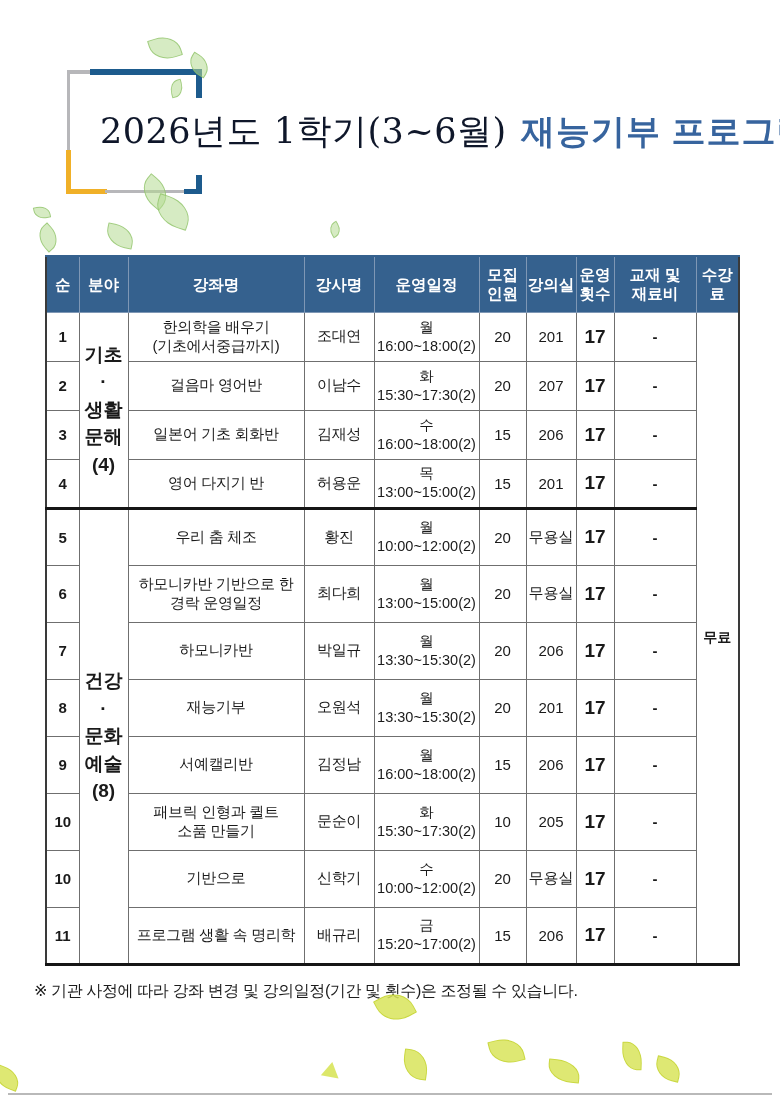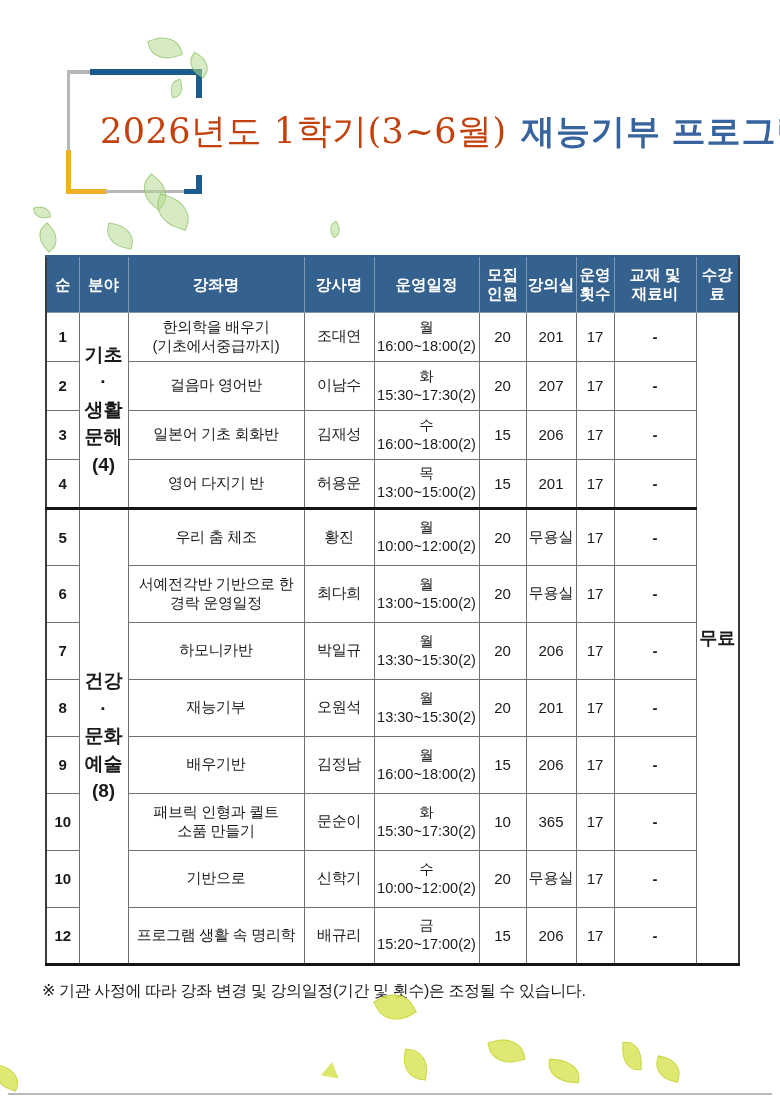--- a/index.html
+++ b/index.html
@@ -22,21 +22,21 @@
   .title-wrap {
     position: absolute;
     left: 100px; top: 108px;
     width: 650px;
     white-space: nowrap;
     text-align: center;
   }
   .title-semester {
     font-family: "DejaVu Serif", "Liberation Serif", serif;
     font-size: 35px;
-    color: #c2410c;
+    color: #0f172a;
     letter-spacing: 0.5px;
   }
   .title-program {
     font-family: "Liberation Sans", sans-serif;
     font-size: 34px;
     font-weight: 800;
     color: #37649e;
     letter-spacing: 1px;
     margin-left: 10px;
   }
@@ -91,28 +91,28 @@
   tr.r-short td { height: 49px; }
   tr.r-tall  td { height: 57px; }
   tr.group-start td { border-top: 3px solid #151515; }
 
   td.c-no       { font-weight: 700; font-size: 15px; }
   td.c-field    { font-weight: 700; font-size: 19px; line-height: 1.45; }
   td.c-course   { font-size: 15px; letter-spacing: -0.3px; line-height: 1.25; }
   td.c-instr    { font-size: 15px; letter-spacing: -0.3px; }
   td.c-sched    { font-size: 14.5px; line-height: 1.3; }
   td.c-cap, td.c-room { font-size: 15px; }
-  td.c-sess     { font-weight: 400; font-size: 15px; }
+  td.c-sess     { font-weight: 700; font-size: 19px; }
   td.c-mat      { font-size: 15px; font-weight: 700; }
-  td.c-fee      { font-weight: 700; font-size: 18px; margin-left: 32px; }
+  td.c-fee      { font-weight: 700; font-size: 14px; margin-left: 32px; }
 
   
   .footnote {
     position: absolute;
-    left: 42px; top: 981px;
+    left: 34px; top: 981px;
     font-size: 16px;
     letter-spacing: -0.4px;
     color: #1c1c1c;
   }
 
   .bottom-rule {
     position: absolute;
     left: 8px; top: 1093px;
     width: 764px; height: 2px;
     background: #b9b9b9;
@@ -287,21 +287,21 @@
           <div>10:00~12:00(2)</div>
         </td>
         <td class="c-cap">20</td>
         <td class="c-room">무용실</td>
         <td class="c-sess">17</td>
         <td class="c-mat">-</td>
       </tr>
       <tr class="r-tall">
         <td class="c-no">6</td>
         <td class="c-course">
-          <div>서예전각반 기반으로 한</div>
+          <div>하모니카반 기반으로 한</div>
           <div>경락 운영일정</div>
         </td>
         <td class="c-instr">최다희</td>
         <td class="c-sched">
           <div>월</div>
           <div>13:00~15:00(2)</div>
         </td>
         <td class="c-cap">20</td>
         <td class="c-room">무용실</td>
         <td class="c-sess">17</td>
@@ -333,21 +333,21 @@
           <div>13:30~15:30(2)</div>
         </td>
         <td class="c-cap">20</td>
         <td class="c-room">201</td>
         <td class="c-sess">17</td>
         <td class="c-mat">-</td>
       </tr>
       <tr class="r-tall">
         <td class="c-no">9</td>
         <td class="c-course">
-          <div>배우기반</div>
+          <div>서예캘리반</div>
         </td>
         <td class="c-instr">김정남</td>
         <td class="c-sched">
           <div>월</div>
           <div>16:00~18:00(2)</div>
         </td>
         <td class="c-cap">15</td>
         <td class="c-room">206</td>
         <td class="c-sess">17</td>
         <td class="c-mat">-</td>
@@ -357,41 +357,41 @@
         <td class="c-course">
           <div>패브릭 인형과 퀼트</div>
           <div>소품 만들기</div>
         </td>
         <td class="c-instr">문순이</td>
         <td class="c-sched">
           <div>화</div>
           <div>15:30~17:30(2)</div>
         </td>
         <td class="c-cap">10</td>
-        <td class="c-room">365</td>
+        <td class="c-room">205</td>
         <td class="c-sess">17</td>
         <td class="c-mat">-</td>
       </tr>
       <tr class="r-tall">
         <td class="c-no">10</td>
         <td class="c-course">
           <div>기반으로</div>
         </td>
         <td class="c-instr">신학기</td>
         <td class="c-sched">
           <div>수</div>
           <div>10:00~12:00(2)</div>
         </td>
         <td class="c-cap">20</td>
         <td class="c-room">무용실</td>
         <td class="c-sess">17</td>
         <td class="c-mat">-</td>
       </tr>
       <tr class="r-tall">
-        <td class="c-no">12</td>
+        <td class="c-no">11</td>
         <td class="c-course">
           <div>프로그램 생활 속 명리학</div>
         </td>
         <td class="c-instr">배규리</td>
         <td class="c-sched">
           <div>금</div>
           <div>15:20~17:00(2)</div>
         </td>
         <td class="c-cap">15</td>
         <td class="c-room">206</td>

